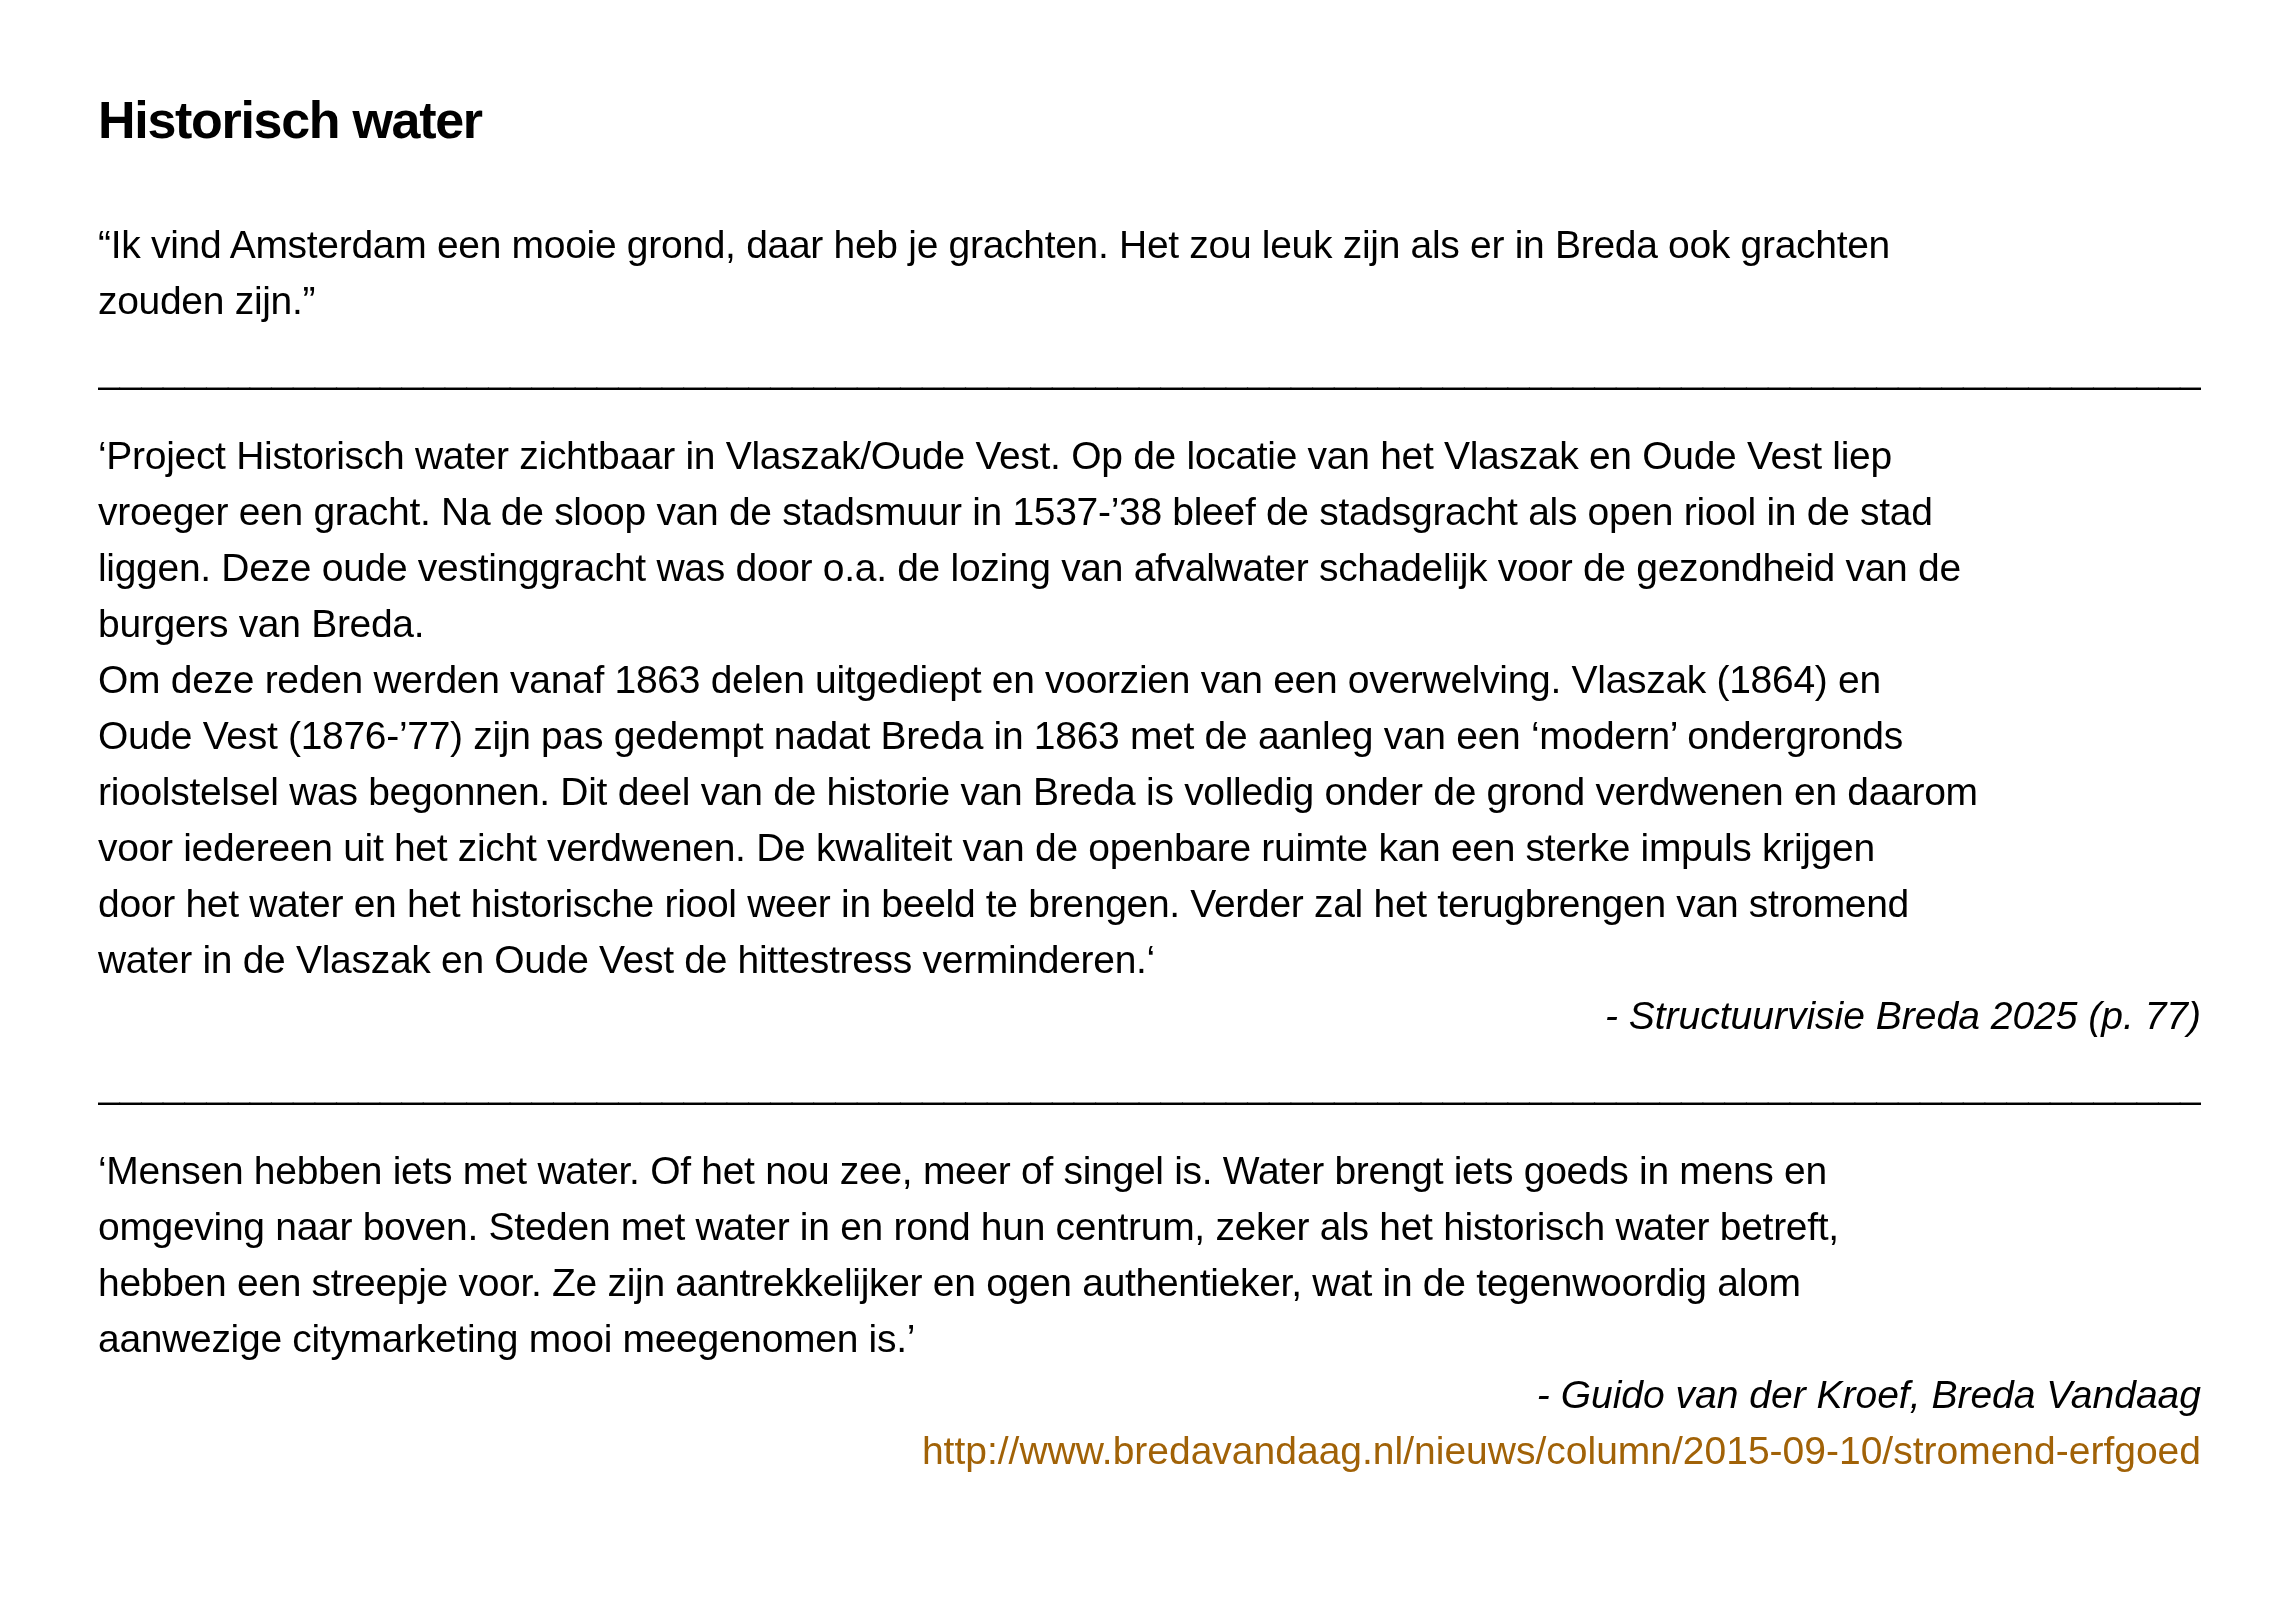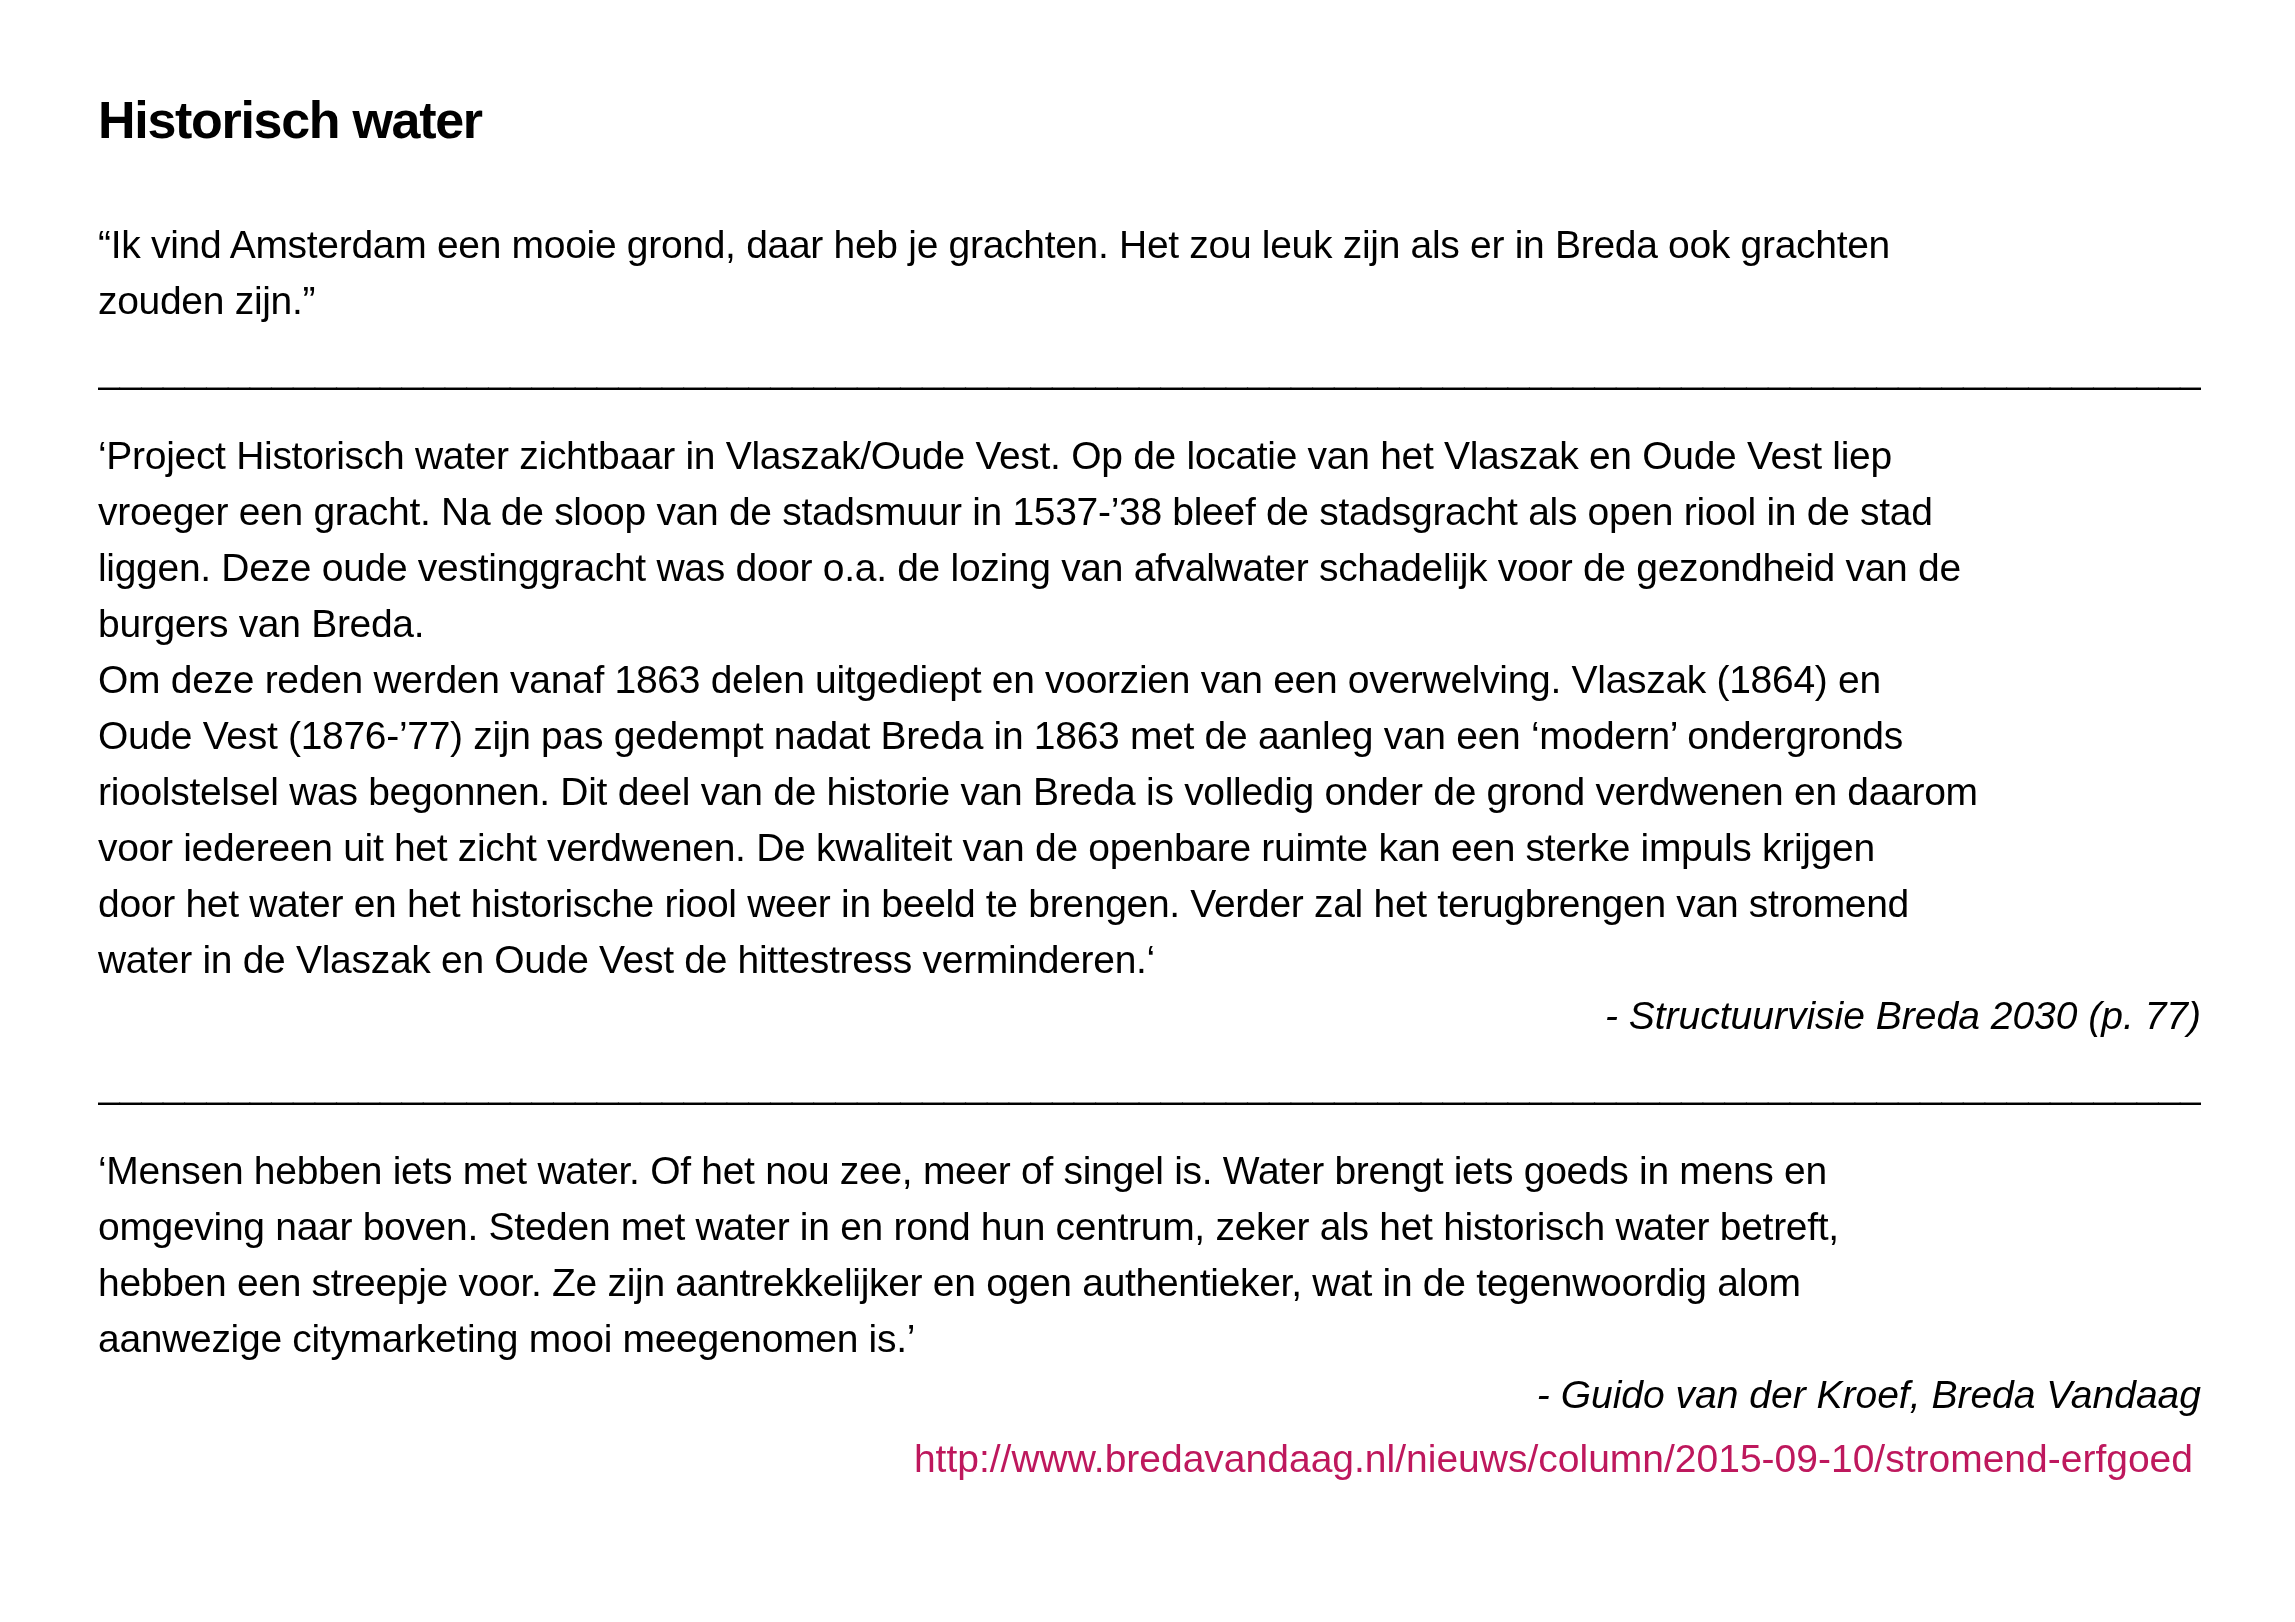--- a/index.html
+++ b/index.html
@@ -45,22 +45,22 @@
     line-height: 56px;
     white-space: nowrap;
     overflow: hidden;
     margin: 11.8px 0 31px 0;
     color: #000000;
   }
   .link {
     font-size: 39px;
     line-height: 56px;
     text-align: right;
-    margin: 8px;
-    color: #be185d;
+    margin: 0;
+    color: #a16207;
   }
 </style>
 </head>
 <body>
 
 <div class="page">
 
   <h1 class="title">Historisch water</h1>
 
   <section>
@@ -74,21 +74,21 @@
     <p class="quote">‘Project Historisch water zichtbaar in Vlaszak/Oude Vest. Op de locatie van het Vlaszak en Oude Vest liep
 vroeger een gracht. Na de sloop van de stadsmuur in 1537-’38 bleef de stadsgracht als open riool in de stad
 liggen. Deze oude vestinggracht was door o.a. de lozing van afvalwater schadelijk voor de gezondheid van de
 burgers van Breda.
 Om deze reden werden vanaf 1863 delen uitgediept en voorzien van een overwelving. Vlaszak (1864) en
 Oude Vest (1876-’77) zijn pas gedempt nadat Breda in 1863 met de aanleg van een ‘modern’ ondergronds
 rioolstelsel was begonnen. Dit deel van de historie van Breda is volledig onder de grond verdwenen en daarom
 voor iedereen uit het zicht verdwenen. De kwaliteit van de openbare ruimte kan een sterke impuls krijgen
 door het water en het historische riool weer in beeld te brengen. Verder zal het terugbrengen van stromend
 water in de Vlaszak en Oude Vest de hittestress verminderen.‘</p>
-    <p class="attribution">- Structuurvisie Breda 2030 (p. 77)</p>
+    <p class="attribution">- Structuurvisie Breda 2025 (p. 77)</p>
   </section>
 
   <div class="divider">____________________________________________________________________________________________________________</div>
 
   <section>
     <p class="quote">‘Mensen hebben iets met water. Of het nou zee, meer of singel is. Water brengt iets goeds in mens en
 omgeving naar boven. Steden met water in en rond hun centrum, zeker als het historisch water betreft,
 hebben een streepje voor. Ze zijn aantrekkelijker en ogen authentieker, wat in de tegenwoordig alom
 aanwezige citymarketing mooi meegenomen is.’</p>
     <p class="attribution">- Guido van der Kroef, Breda Vandaag</p>

